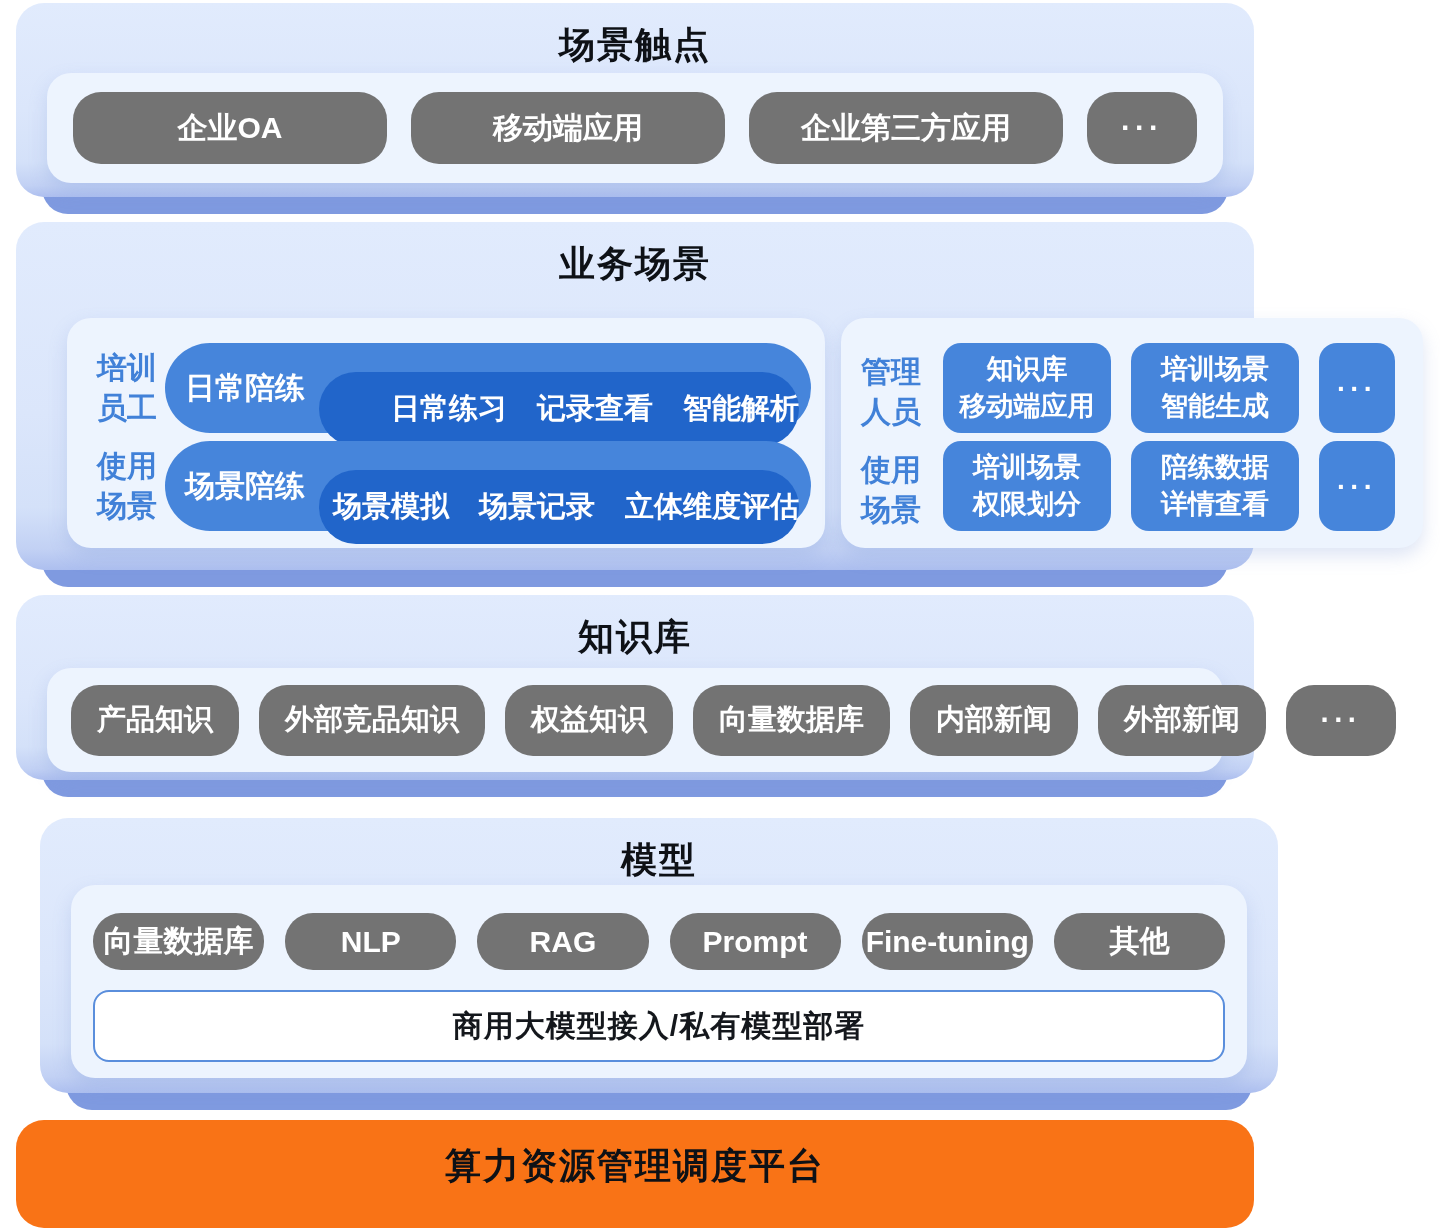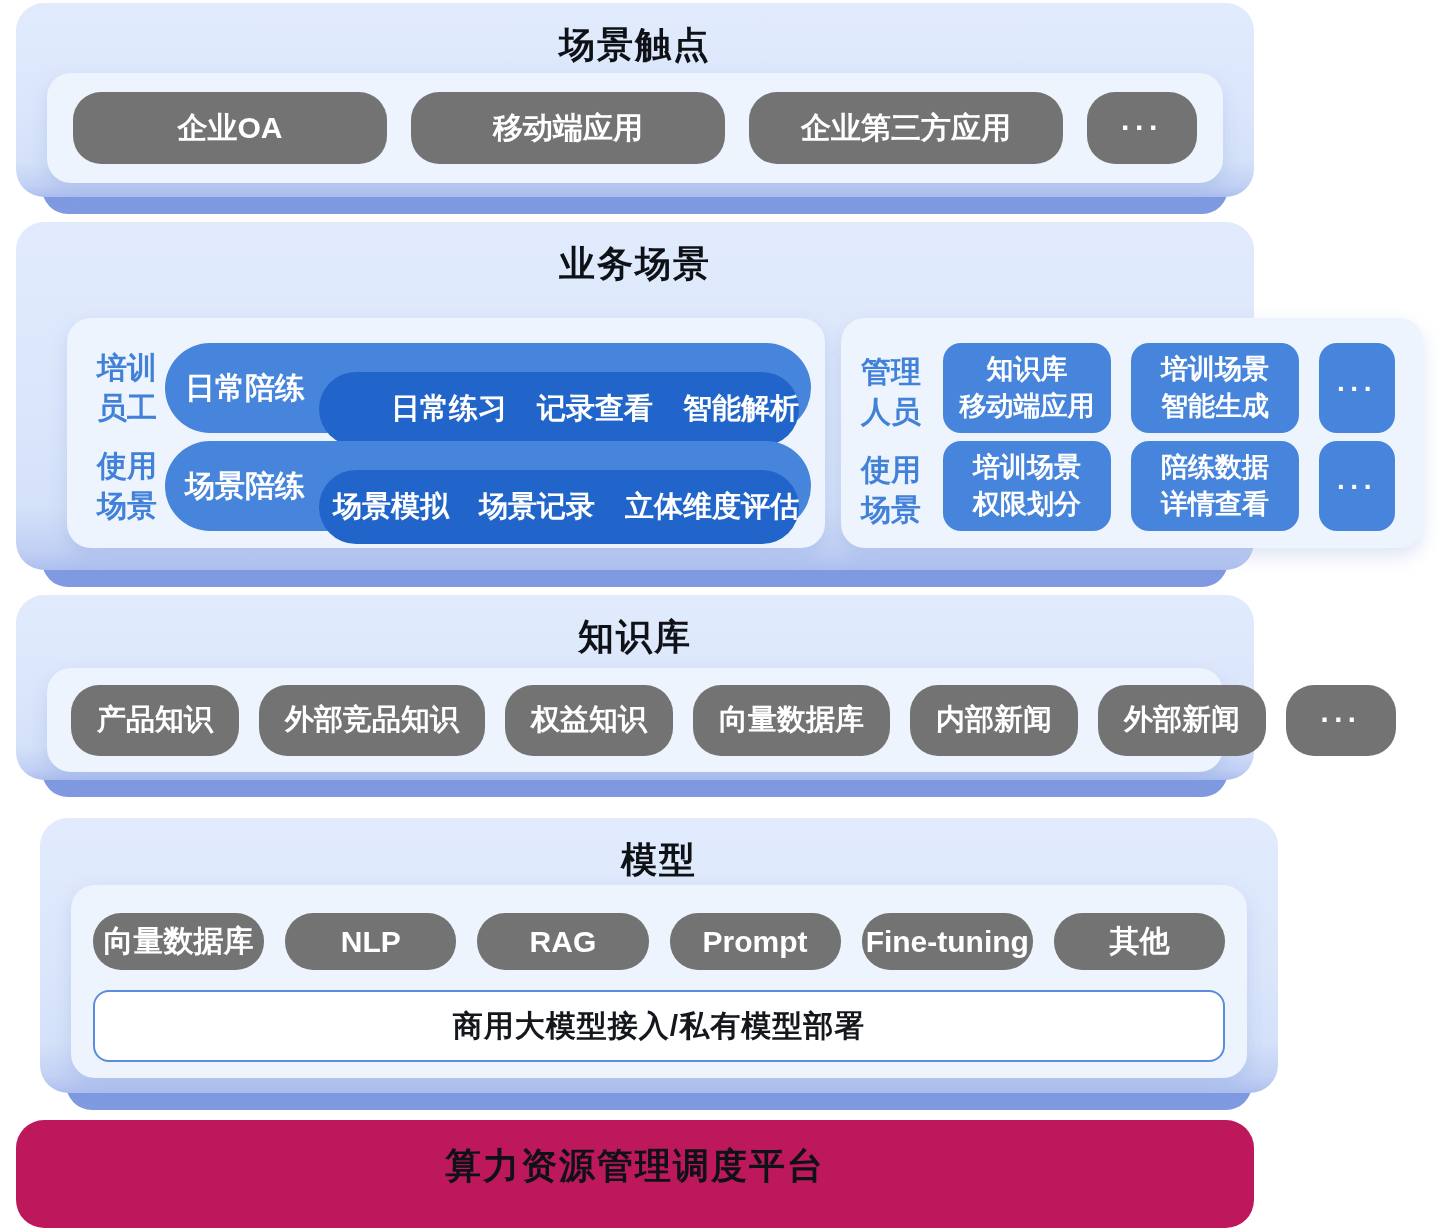--- a/index.html
+++ b/index.html
@@ -85,21 +85,21 @@
   #model-chips{display:flex;gap:21px;}
   #s4 .chip{flex:1 1 0;height:57px;font-size:30px;}
   #model-banner{
     margin-top:20px;height:68px;background:#ffffff;
     border:2px solid #5a8edc;border-radius:16px;
     display:flex;align-items:center;justify-content:center;
     font-weight:bold;font-size:30px;color:#14171c;letter-spacing:1px;
   }
   
   #s5{top:1120px;height:108px;}
-  #s5 .section-body{background:#be185d;}
+  #s5 .section-body{background:#f97316;}
   #s5 .section-title{padding-top:24px;}
   .more{letter-spacing:4px;}
 </style>
 </head>
 <body>
 
 <div class="section has-base" id="s1">
   <div class="section-body">
     <div class="section-title">场景触点</div>
     <div class="panel">

